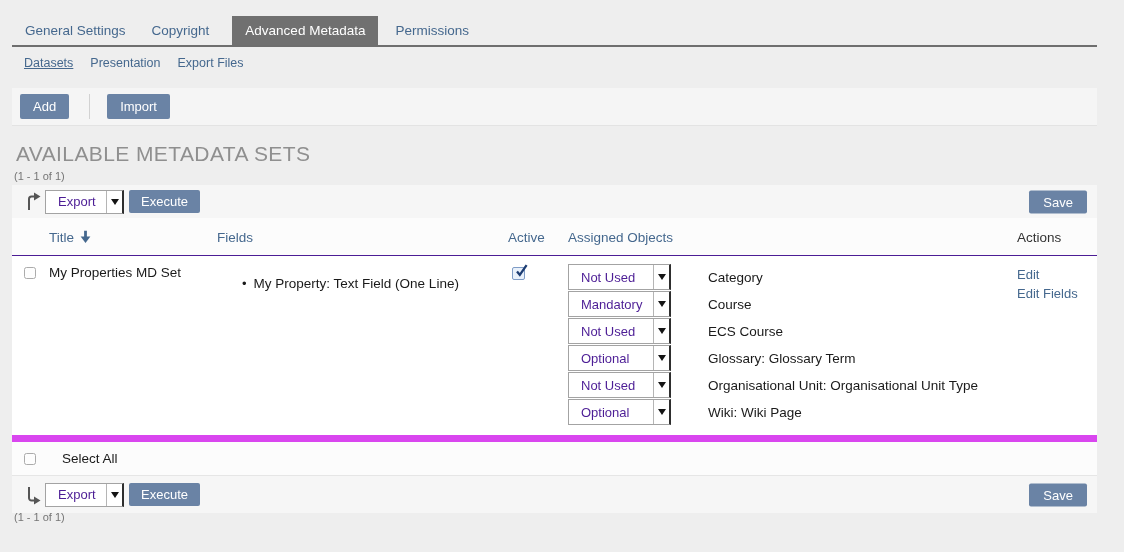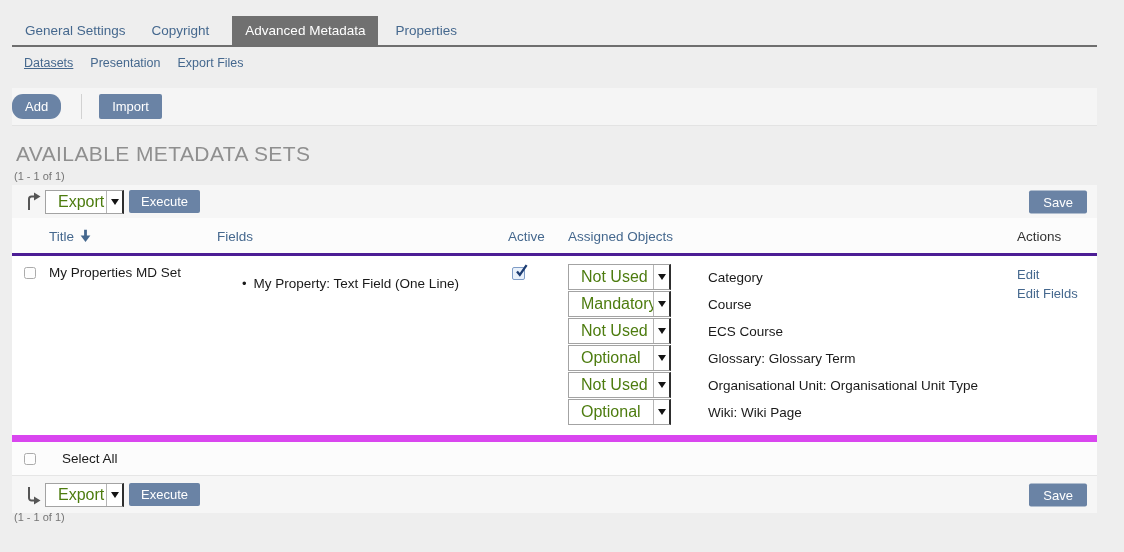--- a/index.html
+++ b/index.html
@@ -34,21 +34,21 @@
   .toolbar{
     position:absolute;left:12px;top:88px;width:1085px;height:38px;
     background:#f5f5f5;border-bottom:1px solid #e3e3e3;
     display:flex;align-items:center;box-sizing:border-box;
   }
   .btn{
     background:#6a83a5;color:#fff;border:none;border-radius:2px;
     font-family:inherit;font-size:13px;padding:5px 13px;cursor:pointer;
     white-space:nowrap;
   }
-  .toolbar .btn.add{margin-left:0;border-radius:11px;}
+  .toolbar .btn.add{margin-left:8px;}
   .vdivider{width:1px;height:25px;background:#d2d2d2;margin-left:20px;}
   .toolbar .btn.import{margin-left:17px;}
 
   
   .heading{
     position:absolute;left:16px;top:142px;font-size:21px;color:#8f8f8f;
     letter-spacing:0.4px;
   }
   .count{position:absolute;font-size:11px;color:#757575;}
   .count-top{left:14px;top:170px;}
@@ -67,35 +67,35 @@
   .cmdrow .btn.save{position:absolute;right:10px;top:50%;transform:translateY(-50%);padding:4px 14px;}
 
   
   .fsel{
     display:flex;align-items:stretch;background:#fff;box-sizing:border-box;
     border:1px solid #a3a3a3;border-right:2px solid #2e2e2e;
     width:79px;height:24px;cursor:pointer;
   }
   .fsel .lbl{
     flex:1;display:flex;align-items:center;padding-left:12px;
-    font-size:16px;color:#4d7c0f;white-space:nowrap;overflow:hidden;
+    font-size:13px;color:#4c1d95;white-space:nowrap;overflow:hidden;
   }
   .fsel .arr{
     width:15px;border-left:1px solid #b5b5b5;
     display:flex;align-items:center;justify-content:center;flex:0 0 auto;
   }
   .fsel .arr::after{
     content:"";border-left:4px solid transparent;border-right:4px solid transparent;
     border-top:6px solid #141414;
   }
 
   
   .headrow{
     position:relative;height:38px;background:#fcfcfc;
-    border-bottom:3px solid #4c1d95;font-size:13.5px;box-sizing:border-box;
+    border-bottom:1px solid #4c1d95;font-size:13.5px;box-sizing:border-box;
   }
   .th{position:absolute;top:50%;transform:translateY(-50%);color:#45688e;white-space:nowrap;}
   .th-title{left:37px;display:flex;align-items:center;gap:6px;}
   .th-fields{left:205px;}
   .th-active{left:496px;}
   .th-assigned{left:556px;}
   .th-actions{left:1005px;color:#333333;}
 
   
   .datarow{position:relative;height:179px;background:#ffffff;border-bottom:7px solid #d946ef;}
@@ -132,21 +132,21 @@
 </style>
 </head>
 <body>
 
 <div class="page">
 
   <div class="tabbar">
     <div class="tab">General Settings</div>
     <div class="tab">Copyright</div>
     <div class="tab active">Advanced Metadata</div>
-    <div class="tab">Properties</div>
+    <div class="tab">Permissions</div>
   </div>
 
   <div class="subtabs">
     <span class="subtab active">Datasets</span>
     <span class="subtab">Presentation</span>
     <span class="subtab">Export Files</span>
   </div>
 
   <div class="toolbar">
     <button class="btn add">Add</button>

